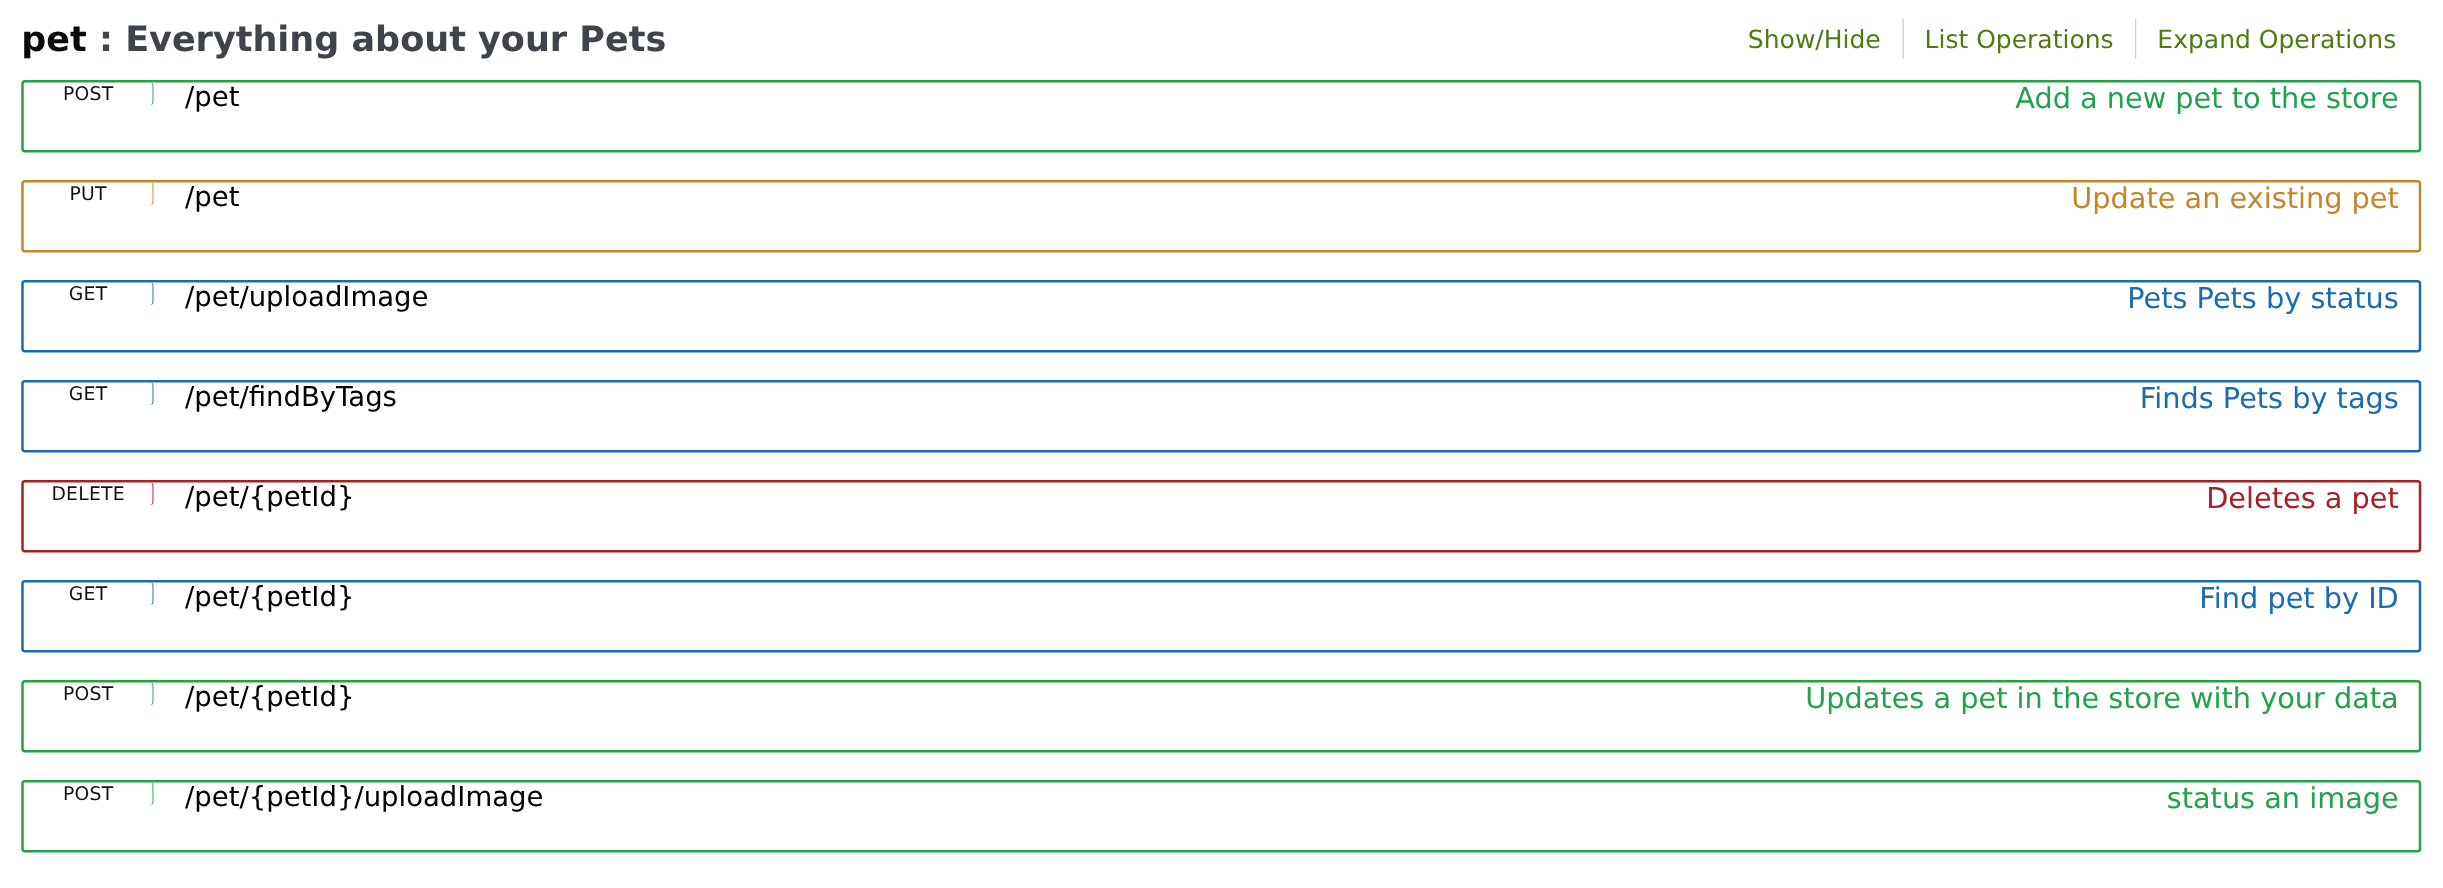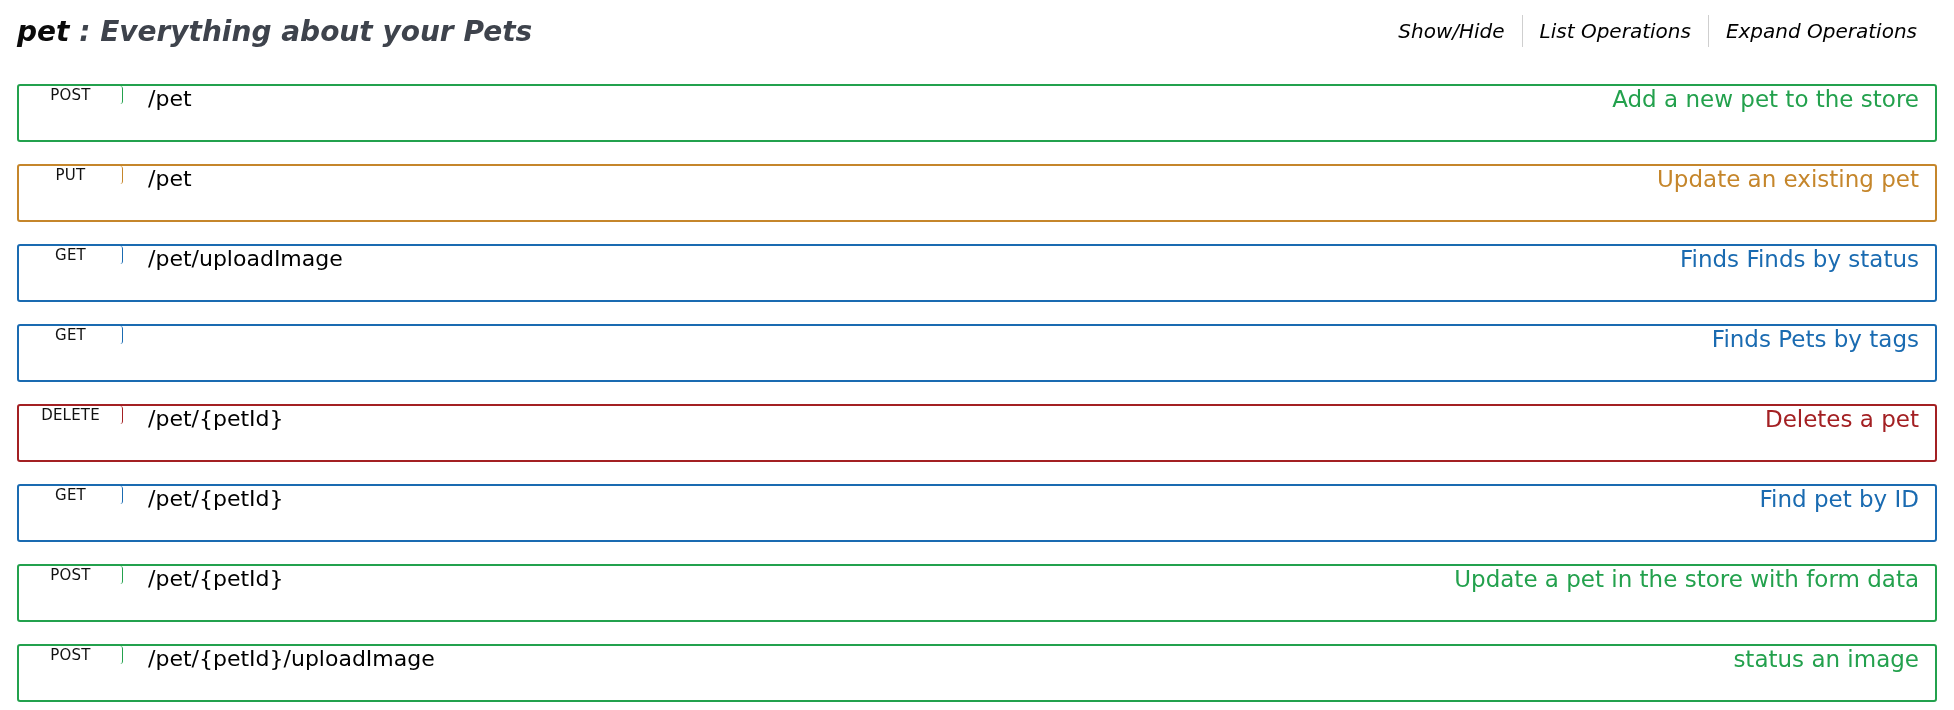--- a/index.html
+++ b/index.html
@@ -11,40 +11,39 @@
     overflow: hidden;
   }
   body { padding: 8px 17px 0 17px; }
 
   
   .page-header {
     display: flex;
     justify-content: space-between;
     align-items: center;
     height: 46px;
-    margin-bottom: 30px;
-    font-style: italic;
+    margin-bottom: 10px;
   }
   .tag-title {
     font-size: 28px;
     font-weight: 700;
     white-space: nowrap;
   }
   .tag-name { color: #0b0b0b; cursor: pointer; text-decoration: none; }
   .tag-sep  { color: #3e434c; }
   .tag-desc { color: #3e434c; }
 
   .header-actions {
     display: flex;
     align-items: center;
     padding-right: 20px;
   }
   .header-action {
     font-size: 20px;
-    color: #000000;
+    color: #4d7c0f;
     text-decoration: none;
     cursor: pointer;
     white-space: nowrap;
   }
   .action-sep {
     width: 1px;
     height: 32px;
     background: #cfcfcf;
     margin: 0 17px;
   }
@@ -118,39 +117,40 @@
     <a class="endpoint-summary">Add a new pet to the store</a>
   </div>
     <div class="endpoint-row" style="--c: #c5862b;">
     <span class="method-badge">PUT</span>
     <a class="endpoint-path">/pet</a>
     <a class="endpoint-summary">Update an existing pet</a>
   </div>
     <div class="endpoint-row" style="--c: #1a6bb1;">
     <span class="method-badge">GET</span>
     <a class="endpoint-path">/pet/uploadImage</a>
-    <a class="endpoint-summary">Finds Finds by status</a>
+    <a class="endpoint-summary">Pets Pets by status</a>
   </div>
     <div class="endpoint-row" style="--c: #1a6bb1;">
     <span class="method-badge">GET</span>
+    <a class="endpoint-path">/pet/findByTags</a>
     <a class="endpoint-summary">Finds Pets by tags</a>
   </div>
     <div class="endpoint-row" style="--c: #a32023;">
     <span class="method-badge">DELETE</span>
     <a class="endpoint-path">/pet/{petId}</a>
     <a class="endpoint-summary">Deletes a pet</a>
   </div>
     <div class="endpoint-row" style="--c: #1a6bb1;">
     <span class="method-badge">GET</span>
     <a class="endpoint-path">/pet/{petId}</a>
     <a class="endpoint-summary">Find pet by ID</a>
   </div>
     <div class="endpoint-row" style="--c: #23a14d;">
     <span class="method-badge">POST</span>
     <a class="endpoint-path">/pet/{petId}</a>
-    <a class="endpoint-summary">Update a pet in the store with form data</a>
+    <a class="endpoint-summary">Updates a pet in the store with your data</a>
   </div>
     <div class="endpoint-row" style="--c: #23a14d;">
     <span class="method-badge">POST</span>
     <a class="endpoint-path">/pet/{petId}/uploadImage</a>
     <a class="endpoint-summary">status an image</a>
   </div>
   </div>
 
 </body></html>

